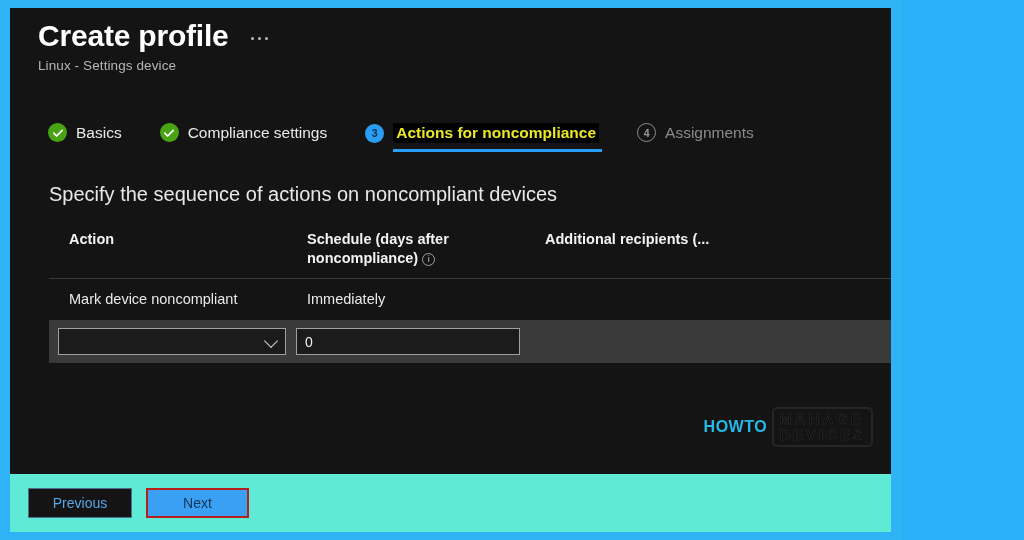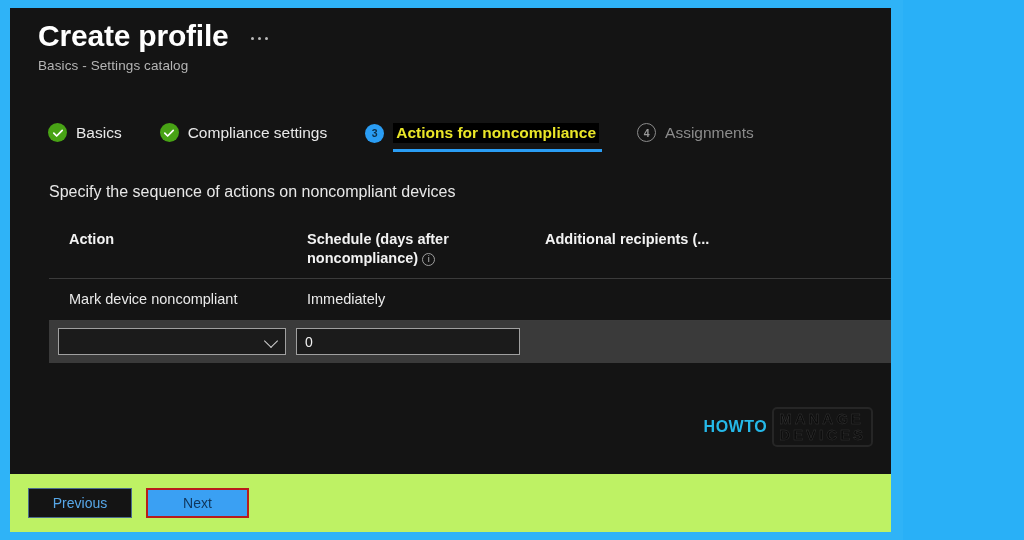--- a/index.html
+++ b/index.html
@@ -137,21 +137,21 @@
     border: 1.4px solid #8b8b8b;
     color: #9a9a9a;
     background: transparent;
   }
 
   
   #instruction {
     position: absolute;
     left: 39px;
     top: 175px;
-    font-size: 16px;
+    font-size: 20px;
     color: #e8e8e8;
   }
 
   
   #table {
     position: absolute;
     left: 39px;
     top: 214px;
     width: 966px;
   }
@@ -282,21 +282,21 @@
     letter-spacing: 3px;
     -webkit-text-stroke: 0.4px #3a3a3a;
   }
 
   
   #footer {
     position: absolute;
     left: 0; right: 0;
     bottom: 0;
     height: 58px;
-    background: #bef264;
+    background: #5eead4;
     display: flex;
     align-items: center;
     padding-left: 18px;
     gap: 14px;
   }
   .btn {
     height: 30px;
     min-width: 104px;
     font-size: 14px;
     font-family: "Liberation Sans", sans-serif;
@@ -325,21 +325,21 @@
 
     <div id="header">
       <div class="title-row">
         <div id="page-title">Create profile</div>
         <div id="ellipsis-menu">
           <span></span>
           <span></span>
           <span></span>
         </div>
       </div>
-      <div id="subtitle">Basics - Settings catalog</div>
+      <div id="subtitle">Linux - Settings device</div>
     </div>
 
     <div id="tabs">
 
       <div class="tab done">
         <div class="marker check">
           <svg viewBox="0 0 16 16" aria-hidden="true">
               <path d="M2.4 8.2 L6.2 12 L13.6 4.4" fill="none" stroke="#ffffff" stroke-width="2.3" stroke-linecap="round" stroke-linejoin="round"></path>
             </svg>
         </div>

